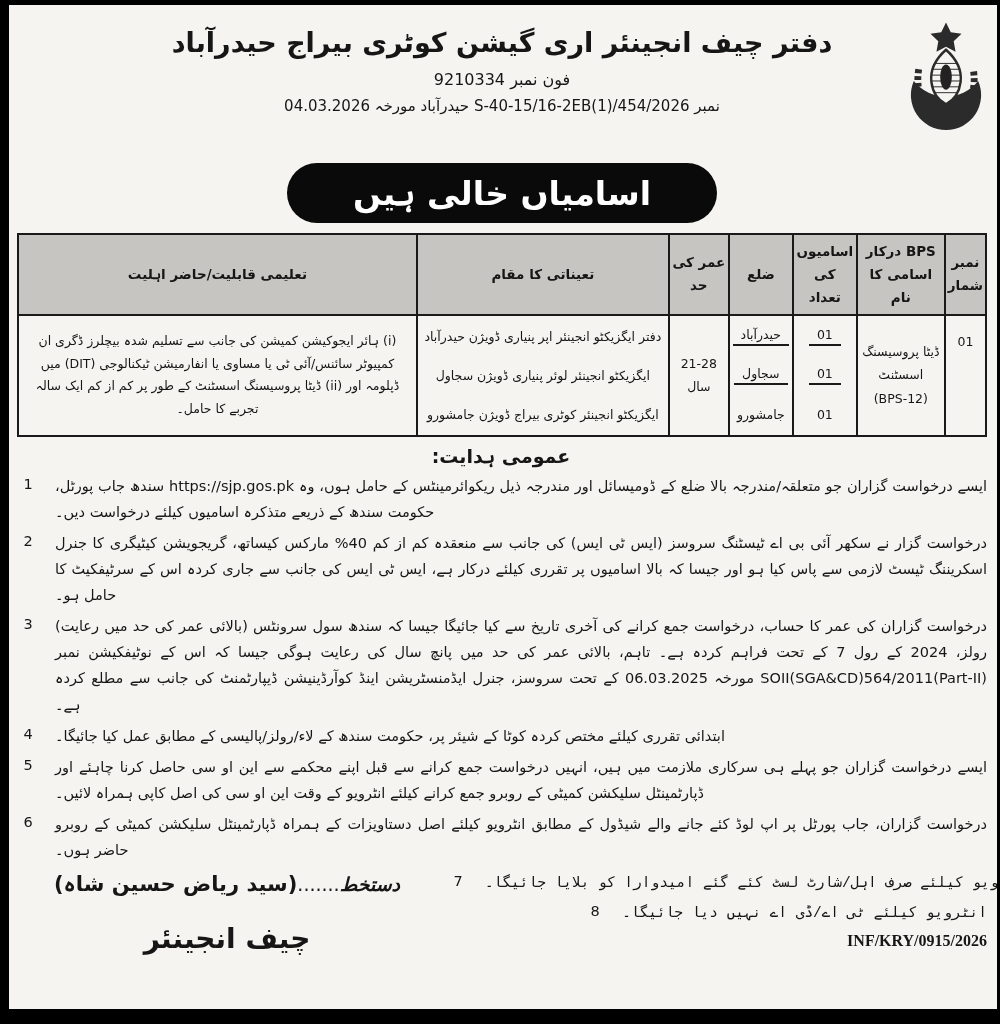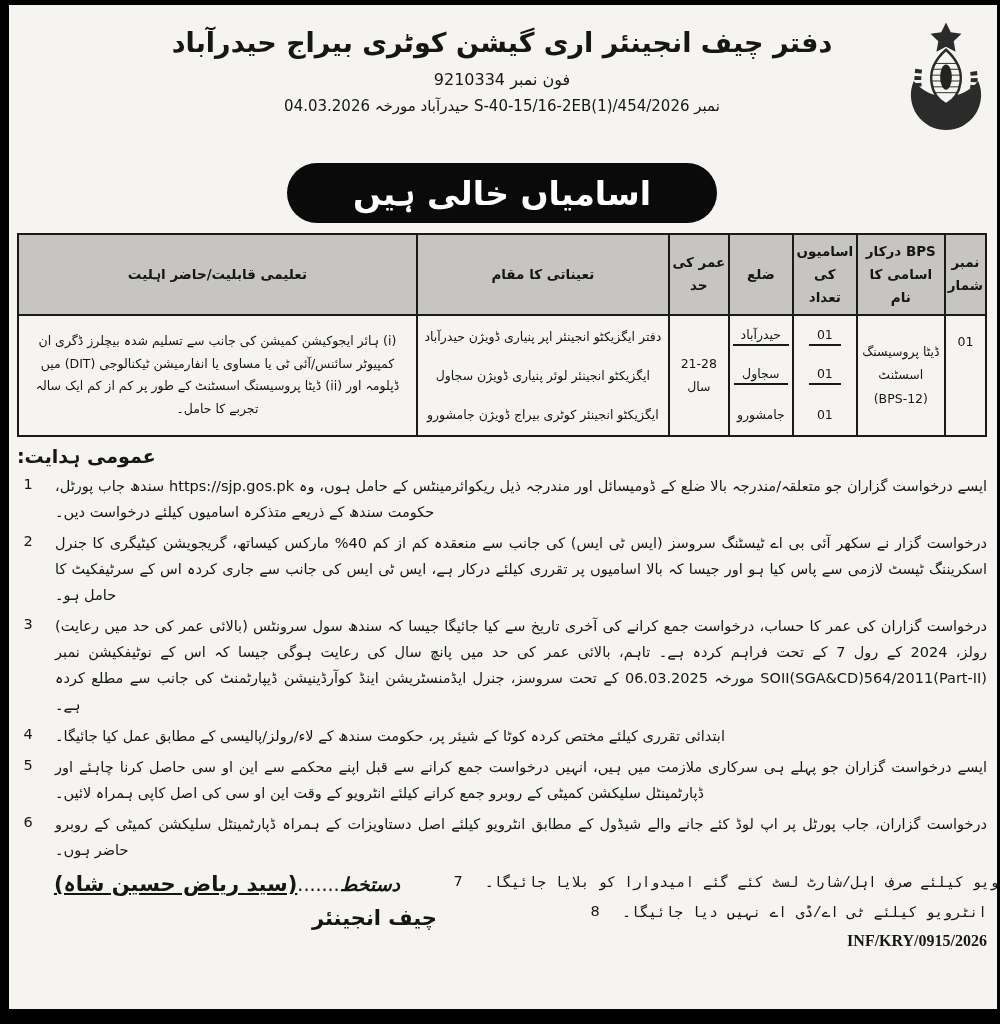--- a/index.html
+++ b/index.html
@@ -29,31 +29,31 @@
   table.jobs th,table.jobs td{border:2px solid #1a1a1a;}
   table.jobs th{background:#c6c5c2;font-size:13.5px;font-weight:bold;padding:5px 2px;text-align:center;line-height:1.7;}
   table.jobs td{font-size:12.5px;text-align:center;vertical-align:middle;}
   td.qual{text-align:justify;padding:6px 10px;line-height:1.8;font-size:12.5px;}
   td.postings div{height:39px;display:flex;align-items:center;justify-content:center;}
   .mini{height:39px;display:flex;align-items:center;justify-content:center;}
   .mini span.u{border-bottom:2px solid #1a1a1a;padding:0 8px 2px 8px;}
   .agecell div{line-height:1.9;}
   .namecell div{line-height:1.9;}
   
-  .inst-head{direction:rtl;text-align:left;font-weight:bold;font-size:19px;margin:4px 2px 6px 0;}
+  .inst-head{direction:rtl;text-align:center;font-weight:bold;font-size:19px;margin:4px 2px 6px 0;}
   .inst-item{display:flex;gap:16px;margin:5px 0;}
   .inst-no{flex:none;width:22px;text-align:center;font-size:14.5px;padding-top:3px;}
   .inst-text{flex:1;direction:rtl;text-align:justify;text-align-last:left;font-size:14.5px;line-height:1.8;}
   
   .bottom{display:flex;margin-top:4px;}
   .sig{flex:none;width:420px;text-align:center;padding-top:2px;}
   .sig-row{direction:rtl;font-size:19px;margin-top:2px;}
   .sig-label{font-style:italic;font-weight:bold;}
-  .sig-name{font-weight:bold;font-size:21px;text-decoration:underline;}
-  .sig-title{font-weight:bold;font-size:21px;direction:rtl;margin-top:10px;text-align:right;}
+  .sig-name{font-weight:bold;font-size:21px;}
+  .sig-title{font-weight:bold;font-size:28px;direction:rtl;margin-top:26px;}
   .bright{flex:1;display:flex;flex-direction:column;padding-left:10px;}
   .inst-item.compact{align-self:flex-end;margin:2px 0;}
   .inst-item.compact .inst-text{flex:none;text-align-last:right;font-family:Liberation Mono, monospace;}
   .inf-line{text-align:right;font-weight:bold;font-size:16px;margin:4px 0 5px 0;
     font-family:"Liberation Serif",serif;}
 </style>
 </head>
 <body>
 
 <div class="page">

